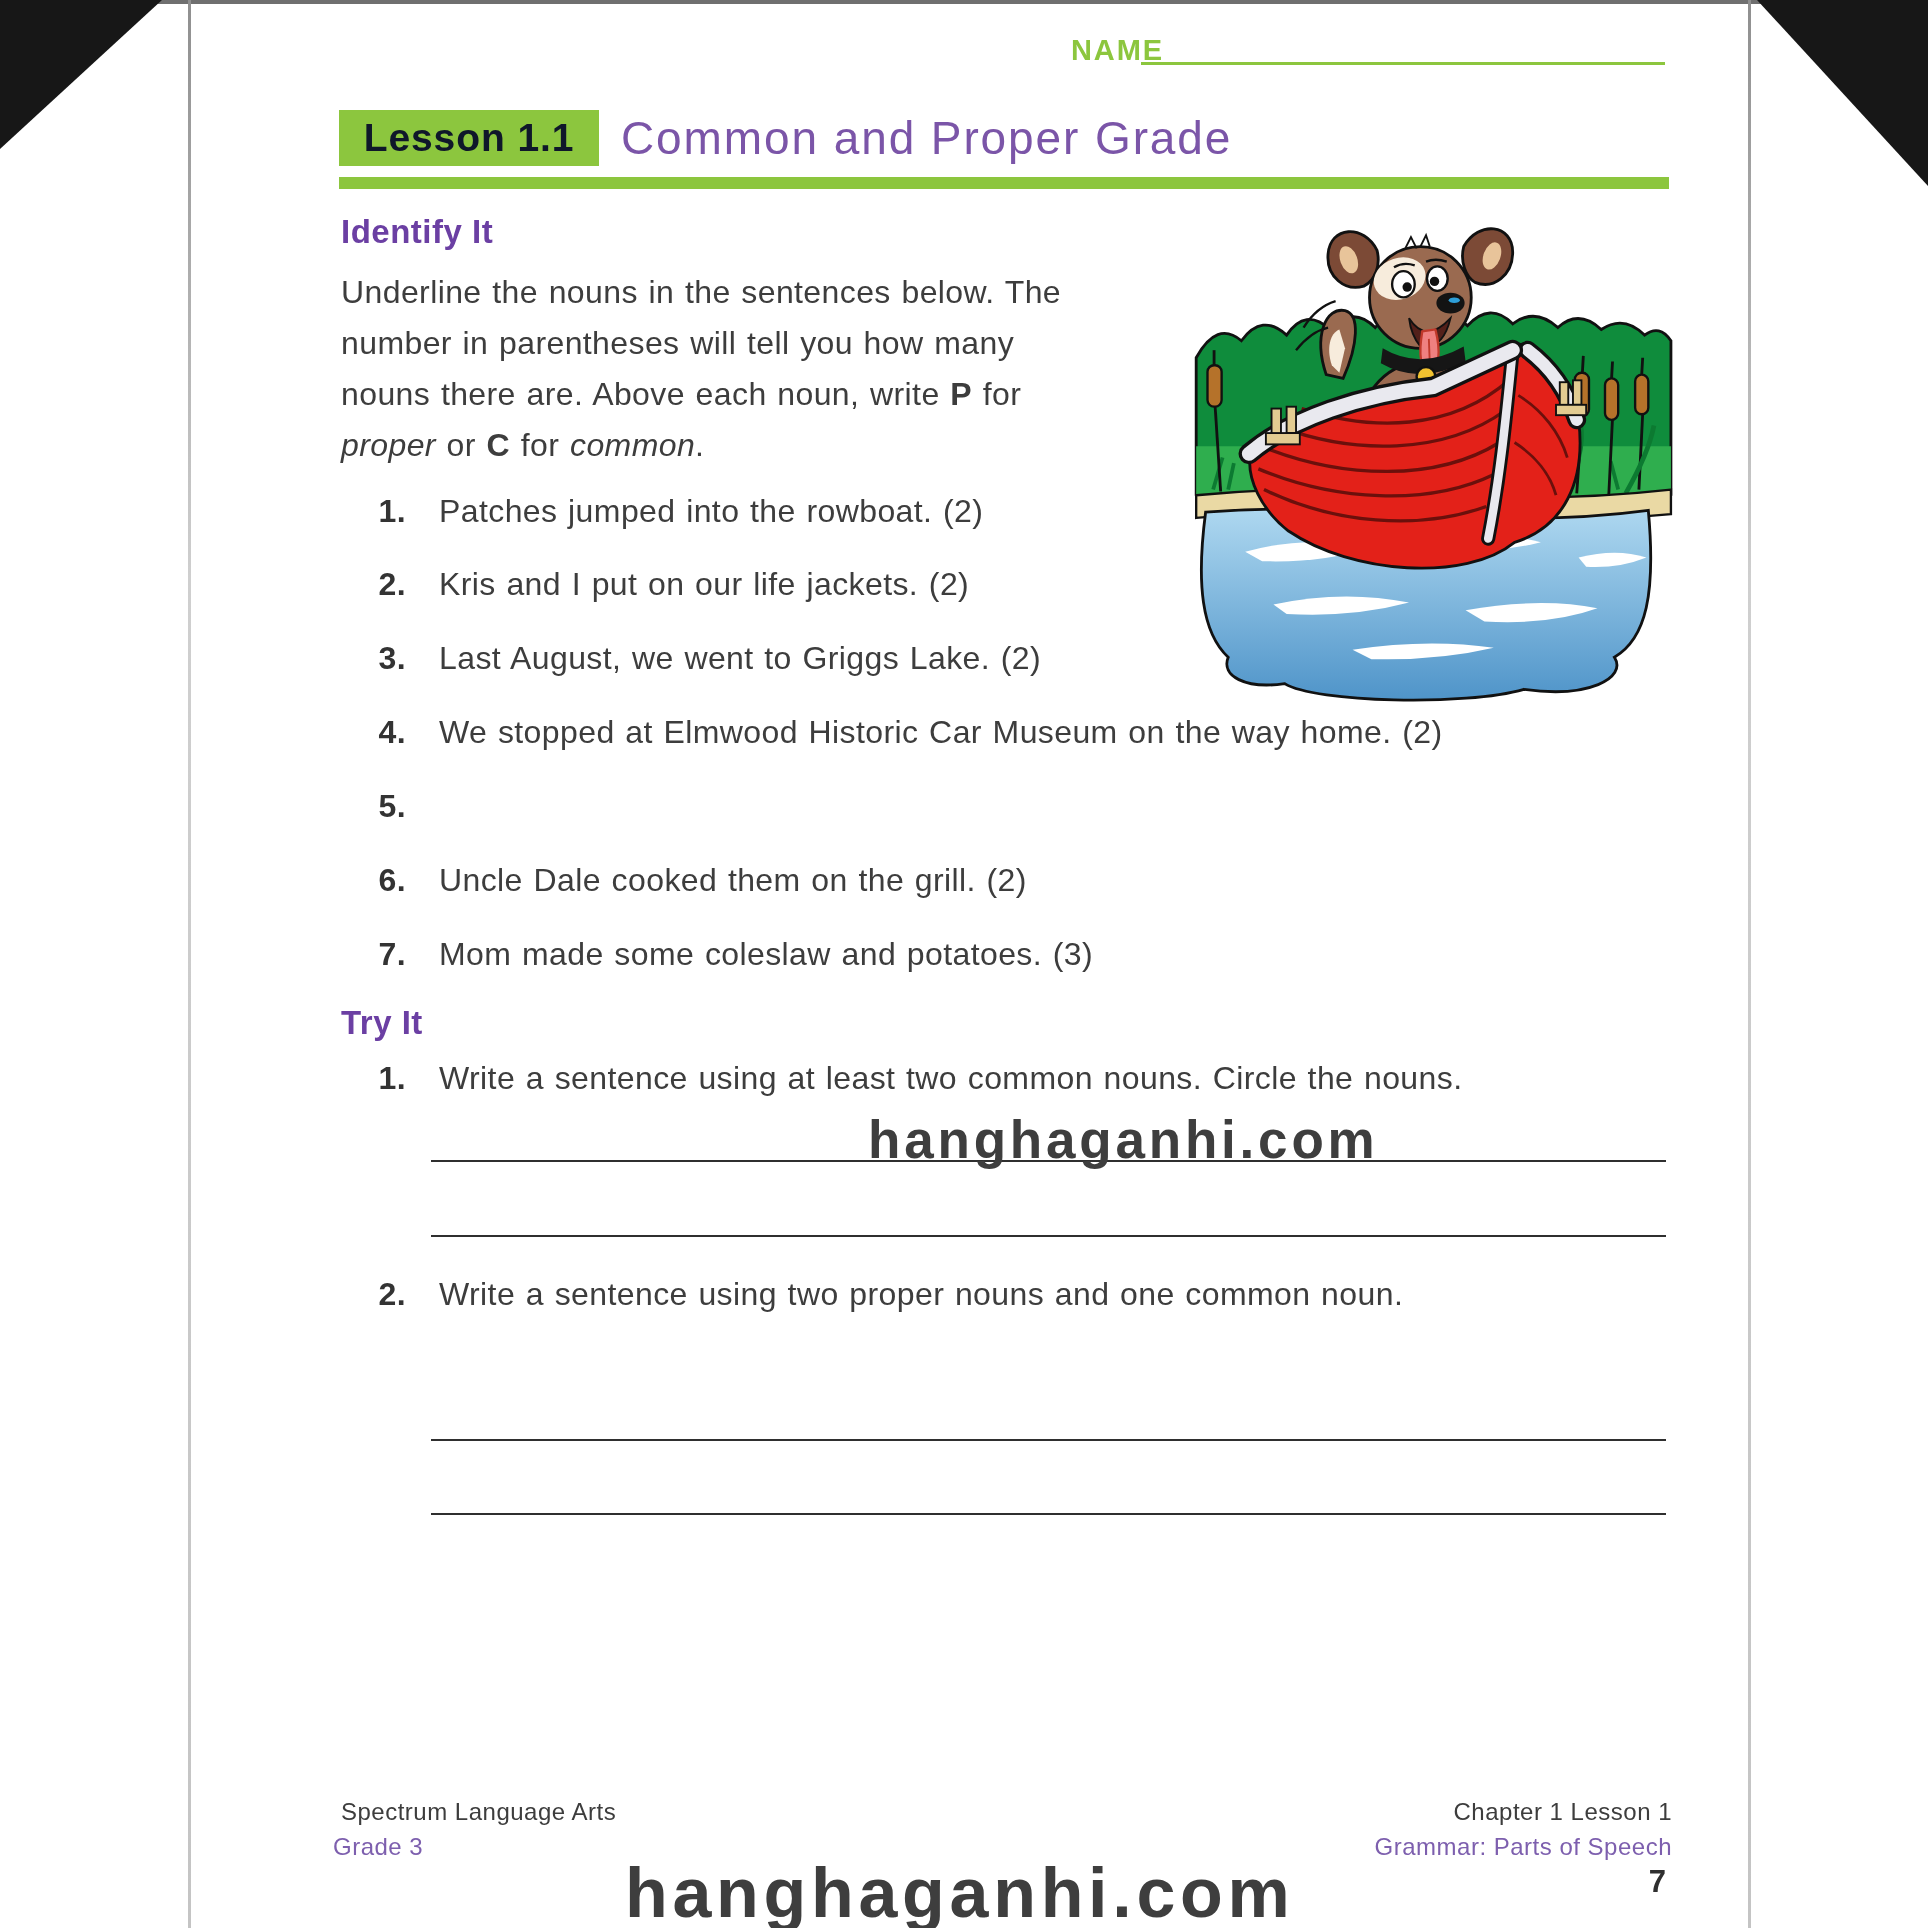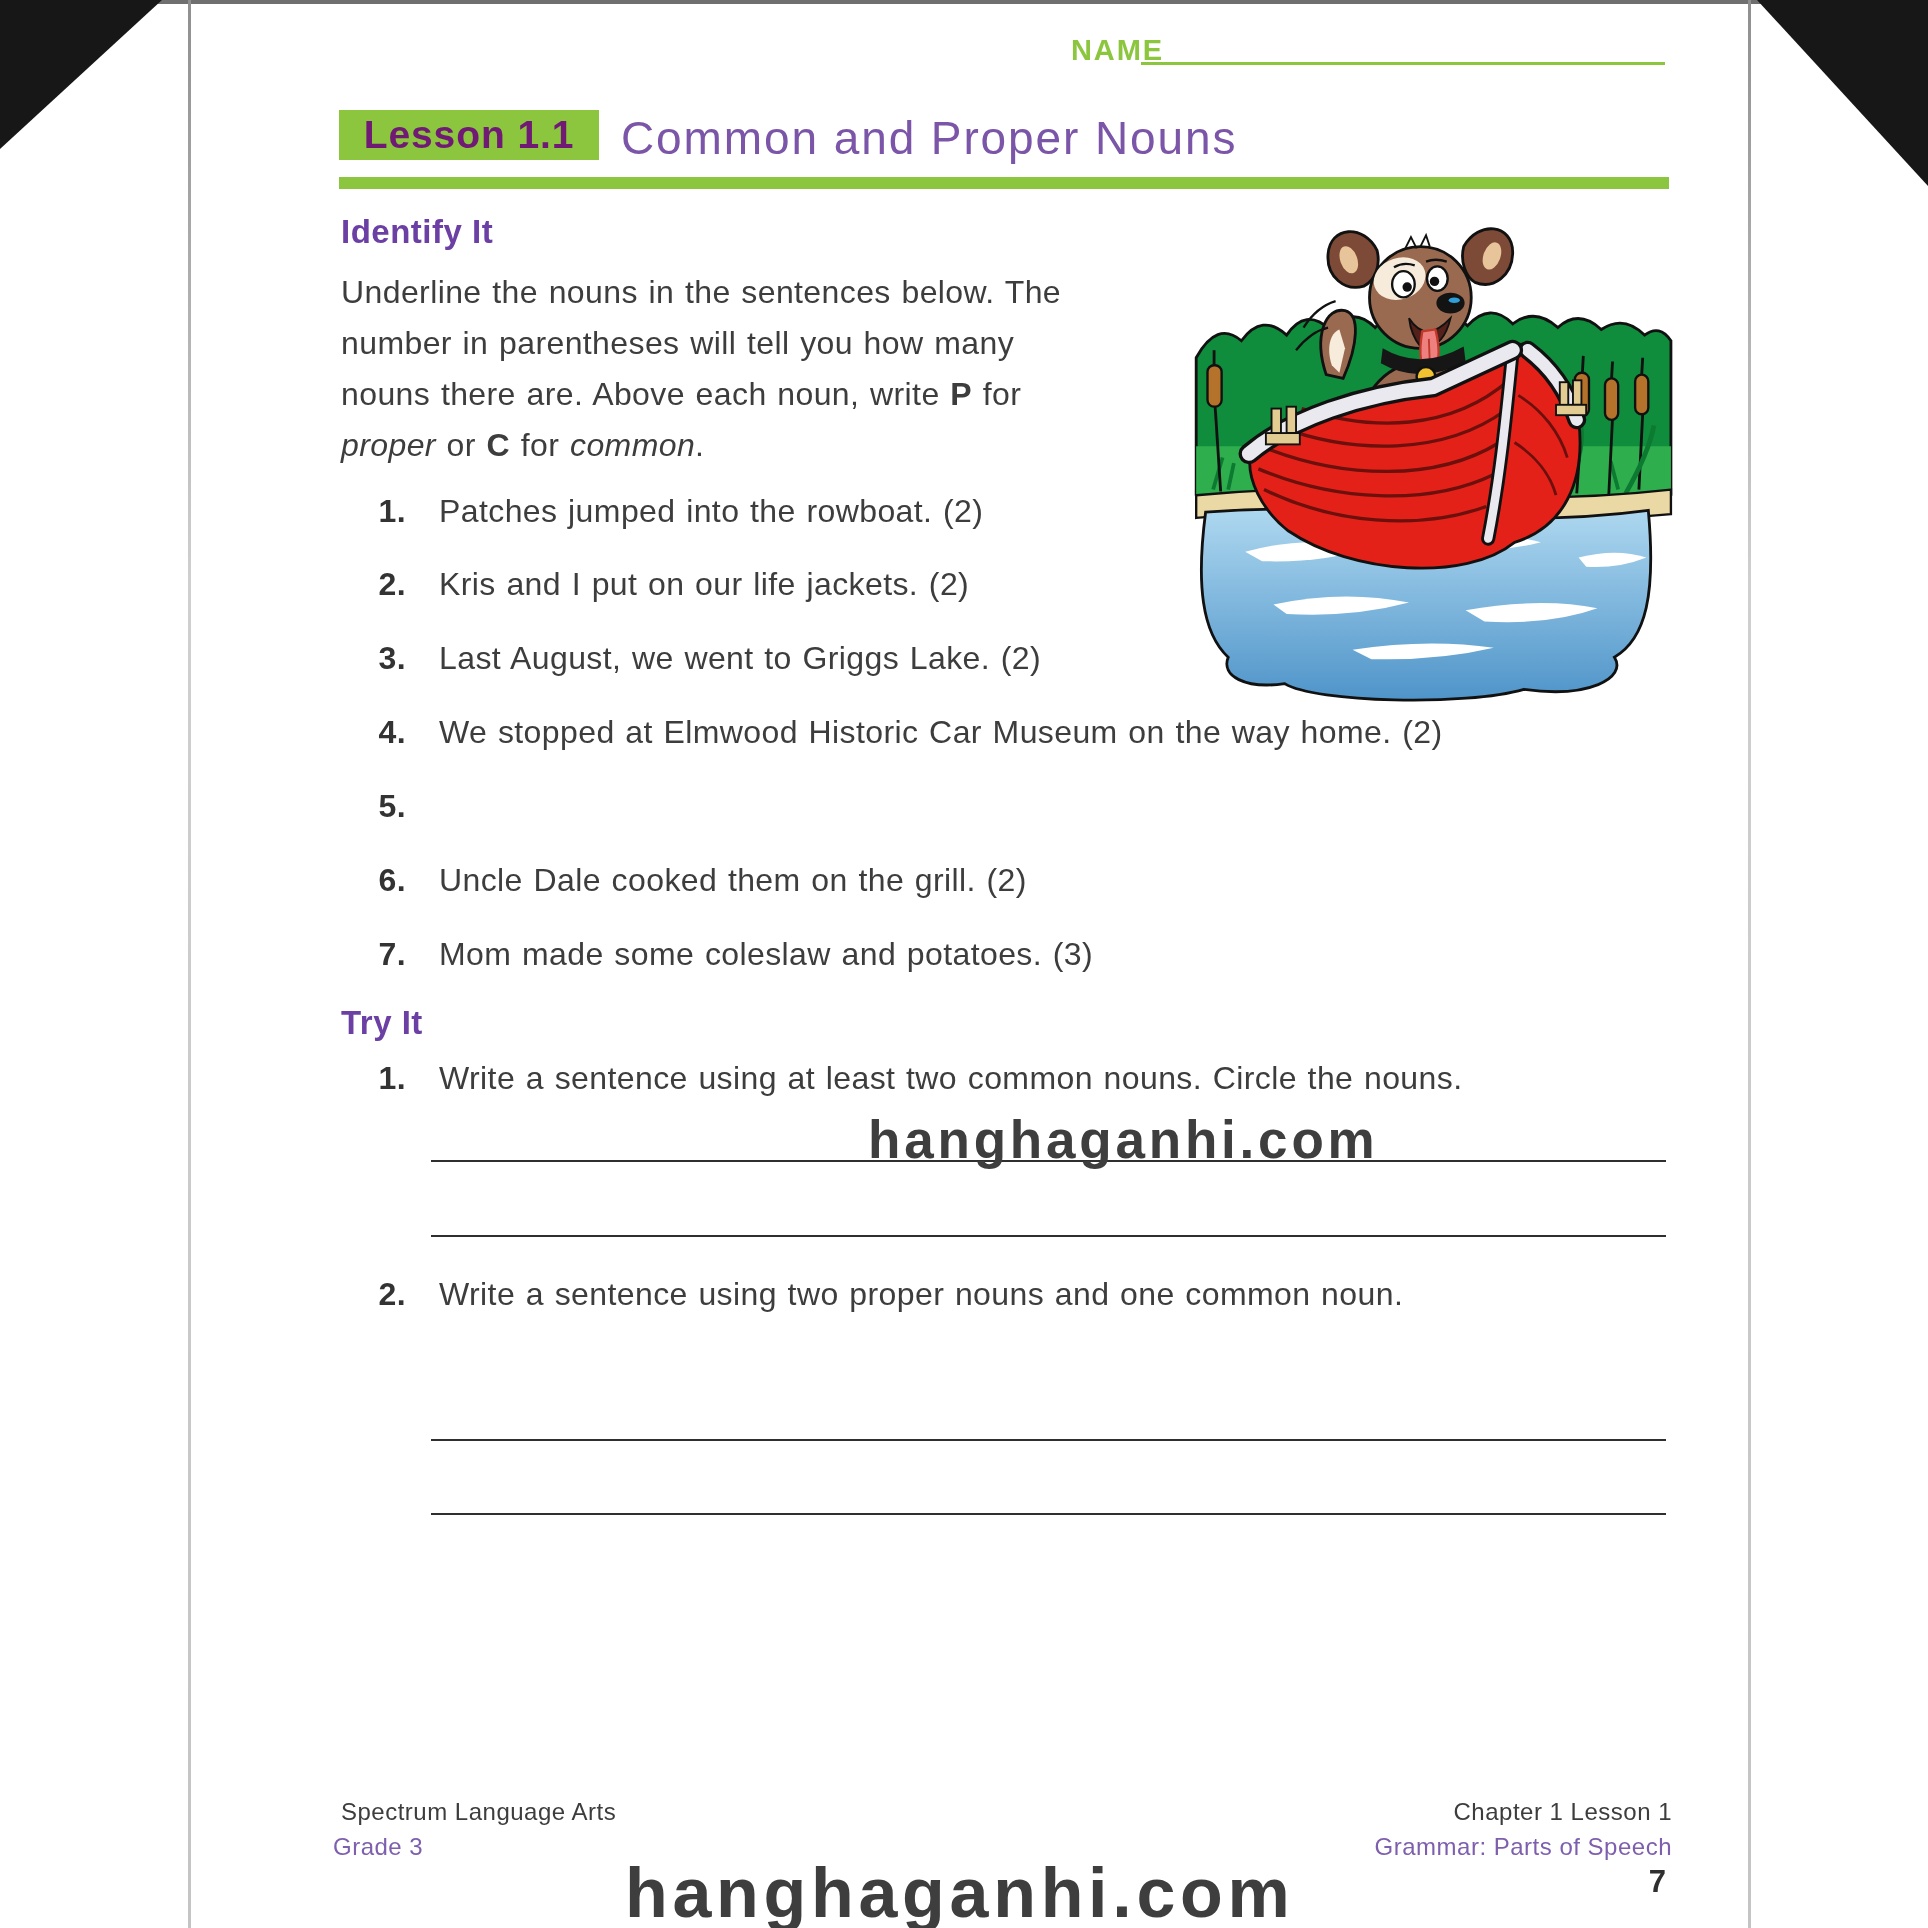--- a/index.html
+++ b/index.html
@@ -16,22 +16,22 @@
   .seam.left{left:188px}
   .seam.right{left:1748px}
 
   
   .name-label{position:absolute;left:1043px;top:34px;font-size:29px;font-weight:bold;
     letter-spacing:1.9px;color:var(--green,#8cc63e);margin-left:28px;}
   .name-line{position:absolute;left:1141px;top:34px;width:524px;height:28px;
     border-bottom:3.8px solid var(--green,#8cc63e);}
 
   
-  .badge{position:absolute;left:339px;top:110px;width:260px;height:50px;background:var(--green,#8cc63e);
-    color:#701a75;font-size:39px;font-weight:bold;display:flex;align-items:center;justify-content:center;letter-spacing:0.9px;}
+  .badge{position:absolute;left:339px;top:110px;width:260px;height:56px;background:var(--green,#8cc63e);
+    color:#0f172a;font-size:39px;font-weight:bold;display:flex;align-items:center;justify-content:center;letter-spacing:0.9px;}
   .title{position:absolute;left:621px;top:110px;height:56px;display:flex;align-items:center;
     font-size:46px;color:var(--purple-title,#7b55a8);letter-spacing:1.9px;}
   .head-rule{position:absolute;left:339px;top:177px;width:1330px;height:12.2px;background:var(--green,#8cc63e);}
 
   .sec-head{position:absolute;left:341px;font-size:33px;font-weight:bold;
     color:var(--purple-head,#6b3fa3);letter-spacing:0.5px;}
 
   .para-line{position:absolute;left:341px;font-size:32px;line-height:43px;letter-spacing:0.4px;
     word-spacing:1.4px;white-space:pre;color:var(--ink,#3d3d3d);}
   .b{font-weight:bold}
@@ -64,21 +64,21 @@
   <div class="top-edge"></div>
   <div class="corner tl"></div>
   <div class="corner tr"></div>
   <div class="seam left"></div>
   <div class="seam right"></div>
 
   <div class="name-label">NAME</div>
   <div class="name-line"></div>
 
   <div class="badge">Lesson 1.1</div>
-  <div class="title">Common and Proper Nouns</div>
+  <div class="title">Common and Proper Grade</div>
   <div class="head-rule"></div>
 
   <div class="sec-head" id="identify-heading" style="top:213px">Identify It</div>
 
   <div class="para-line" style="top:271px">Underline the nouns in the sentences below. The</div>
   <div class="para-line" style="top:322px">number in parentheses will tell you how many</div>
   <div class="para-line" style="top:373px"><span>nouns there are. Above each noun, write </span><span class="b">P</span><span> for</span></div>
   <div class="para-line" style="top:424px"><span class="i">proper</span><span> or </span><span class="b">C</span><span> for </span><span class="i">common</span><span>.</span></div>
 
   <svg class="illus" viewBox="0 0 534 534" role="img" aria-label="Cartoon dog with brown spots wagging its tail in a red rowboat on a lake, with green bushes and cattails along the shore">

